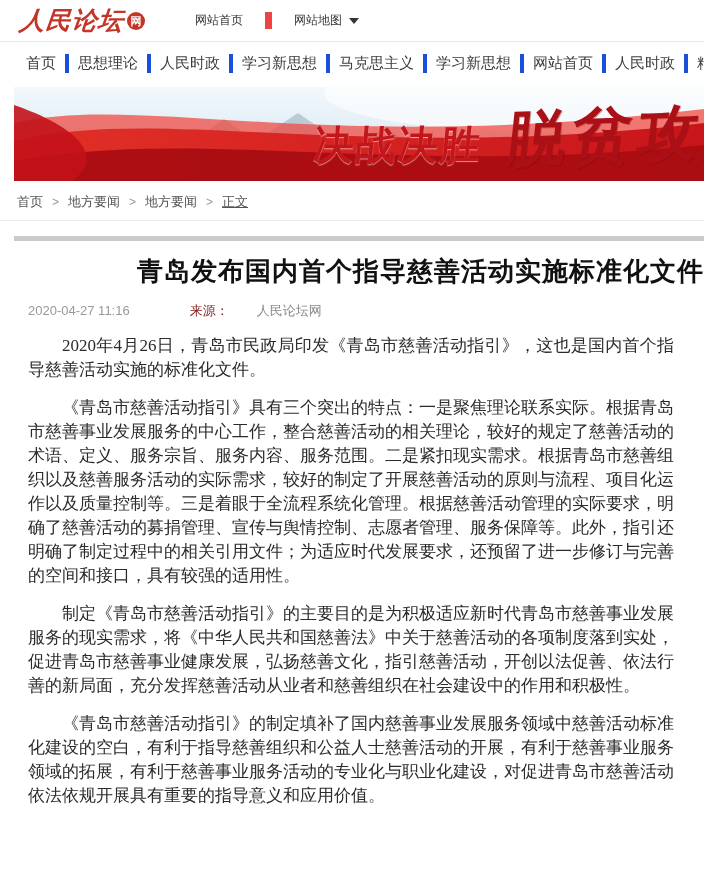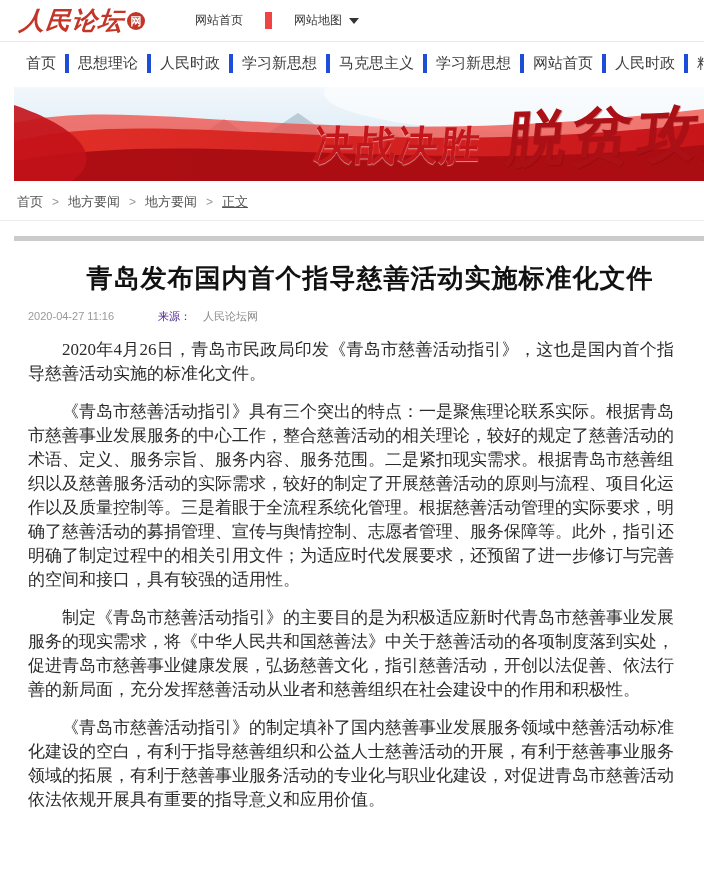--- a/index.html
+++ b/index.html
@@ -80,28 +80,28 @@
   .crumb.current { cursor: default; text-decoration: underline; }
   .crumb-sep { color: #999; margin: 0 9px; font-size: 12px; }
 
   
   .divider-bar {
     height: 5px; background: #cbcbcb; margin: 15px 0 0 14px;
   }
   .article-title {
     font-family: "Liberation Serif", "DejaVu Serif", serif;
     font-size: 26px; font-weight: 700; color: #111;
-    text-align: center; letter-spacing: 1px; margin-top: 20px; padding-left: 36px;
+    text-align: right; letter-spacing: 1px; margin-top: 13px; padding-left: 36px;
   }
   .article-meta {
     display: flex; align-items: baseline; margin: 13px 0 0 28px;
-    font-size: 11px; color: #999;
+    font-size: 13px; color: #999; gap: 16px;
   }
   .meta-date { margin-right: 44px; }
-  .meta-source-label { color: #4c1d95; }
+  .meta-source-label { color: #7f1d1d; }
   .meta-source { color: #888; margin-left: 12px; }
 
   .article-body {
     font-family: "Liberation Serif", "DejaVu Serif", serif;
     padding: 14px 30px 0 28px; font-size: 17px; color: #2b2b2b;
   }
   .para {
     text-indent: 2em; line-height: 24px; margin-top: 14px;
     text-align: justify;
   }

